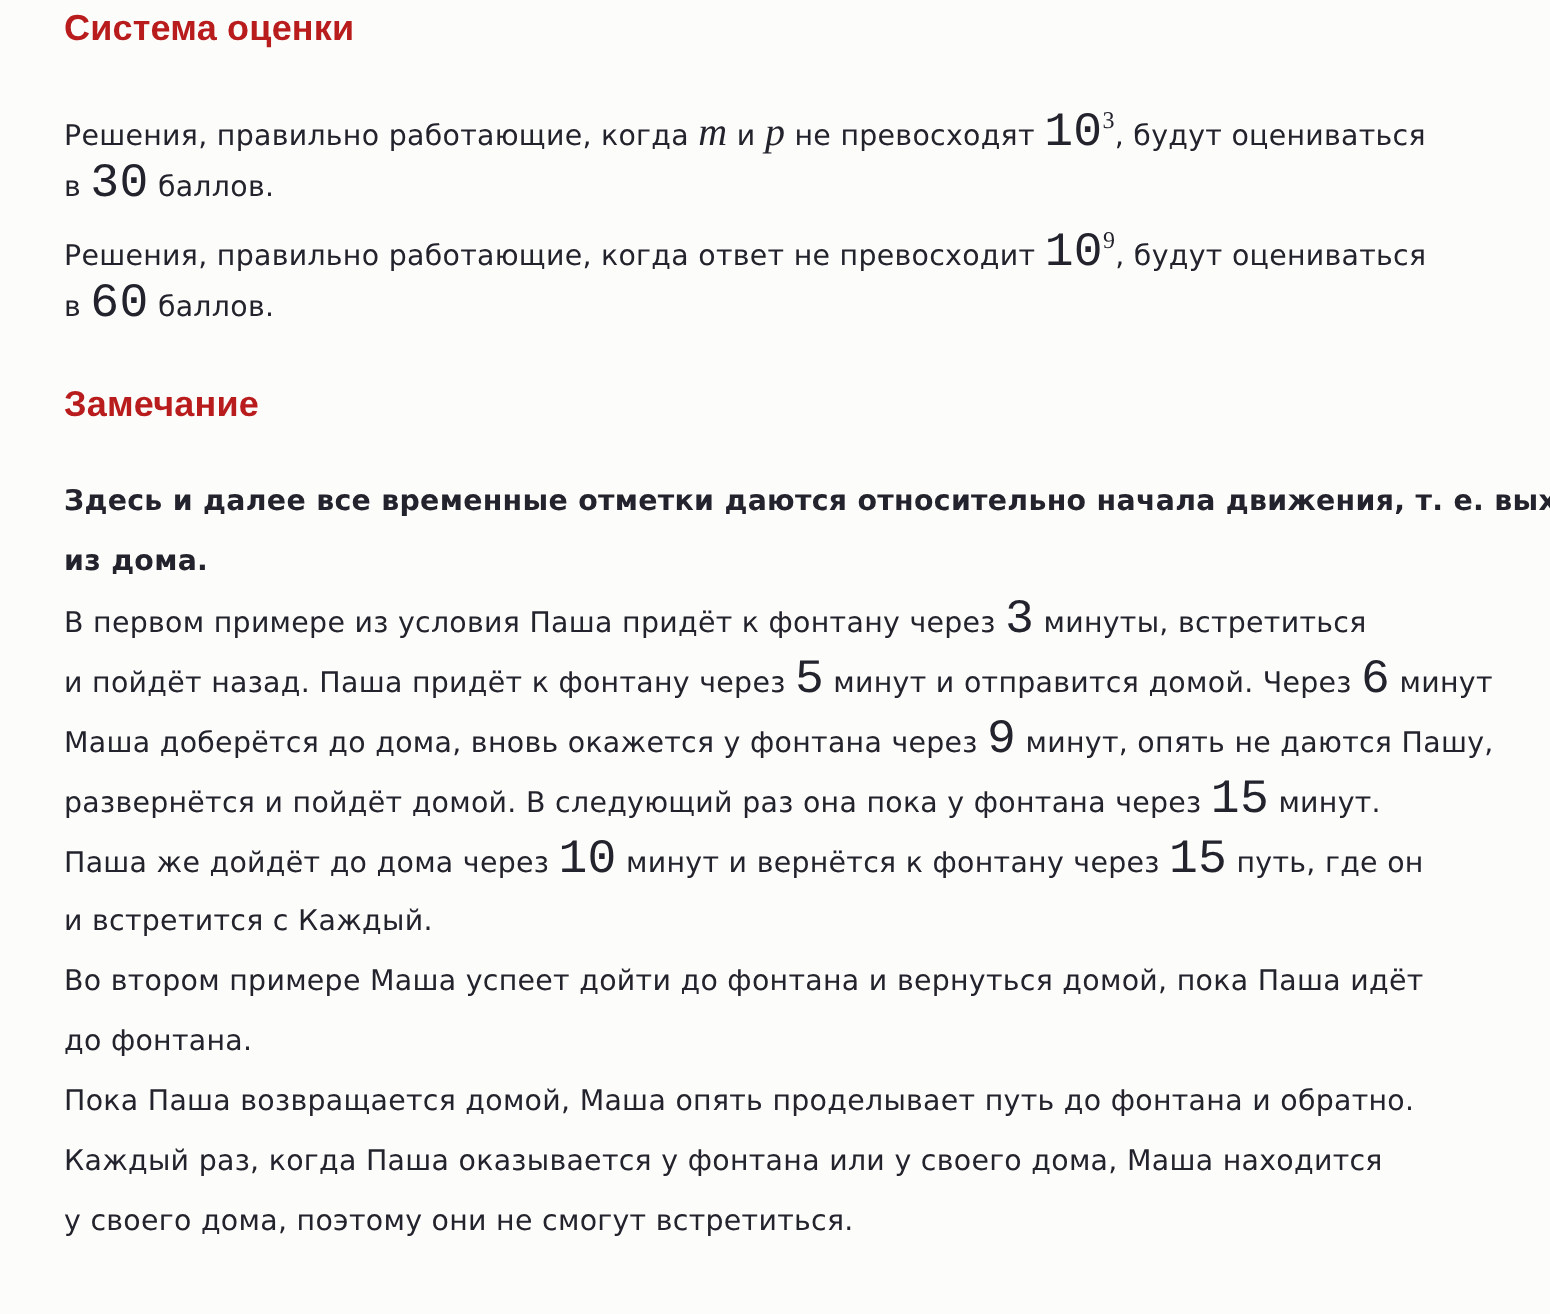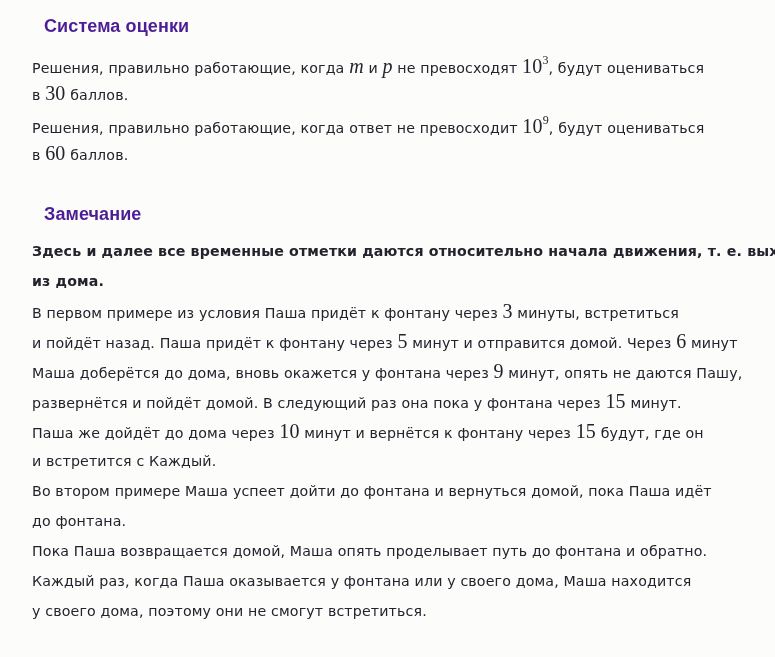--- a/index.html
+++ b/index.html
@@ -16,38 +16,38 @@
     }
     .page {
       position: relative;
       padding-left: 32px;
       padding-right: 10px;
     }
     h2 {
       font-family: "Liberation Sans", "DejaVu Sans", sans-serif;
       font-weight: 700;
       font-size: 18px;
-      margin: 12px;
-      color: #4c1d95;
+      margin: 0;
+      color: #b91c1c;
       letter-spacing: 0.1px;
     }
     .h-scoring { position: absolute; top: 4px; left: 32px; }
     .h-note { position: absolute; top: 192px; left: 32px; }
     .line {
       position: absolute;
       left: 32px;
       font-size: 14.2px;
       line-height: 20px;
       white-space: nowrap;
       letter-spacing: 0.15px;
     }
     .bold { font-weight: 700; }
     .m {
-      font-family: Liberation Serif, serif;
-      font-size: 20px;
+      font-family: Liberation Mono, monospace;
+      font-size: 24px;
     }
     .mi {
       font-family: "Liberation Serif", "DejaVu Serif", serif;
       font-style: italic;
       font-size: 20px;
     }
     sup.s {
       font-family: "Liberation Serif", "DejaVu Serif", serif;
       font-size: 12px;
       position: relative;
@@ -86,21 +86,21 @@
   <div class="line" style="top:331px">
     <span>и пойдёт назад. Паша придёт к фонтану через </span><span class="m">5</span><span> минут и отправится домой. Через </span><span class="m">6</span><span> минут</span>
   </div>
   <div class="line" style="top:361px">
     <span>Маша доберётся до дома, вновь окажется у фонтана через </span><span class="m">9</span><span> минут, опять не даются Пашу,</span>
   </div>
   <div class="line" style="top:391px">
     <span>развернётся и пойдёт домой. В следующий раз она пока у фонтана через </span><span class="m">15</span><span> минут.</span>
   </div>
   <div class="line" style="top:421px">
-    <span>Паша же дойдёт до дома через </span><span class="m">10</span><span> минут и вернётся к фонтану через </span><span class="m">15</span><span> будут, где он</span>
+    <span>Паша же дойдёт до дома через </span><span class="m">10</span><span> минут и вернётся к фонтану через </span><span class="m">15</span><span> путь, где он</span>
   </div>
   <div class="line" style="top:451px">и встретится с Каждый.</div>
   <div class="line" style="top:481px">Во втором примере Маша успеет дойти до фонтана и вернуться домой, пока Паша идёт</div>
   <div class="line" style="top:511px">до фонтана.</div>
   <div class="line" style="top:541px">Пока Паша возвращается домой, Маша опять проделывает путь до фонтана и обратно.</div>
   <div class="line" style="top:571px">Каждый раз, когда Паша оказывается у фонтана или у своего дома, Маша находится</div>
   <div class="line" style="top:601px">у своего дома, поэтому они не смогут встретиться.</div>
 
 </div>
 

